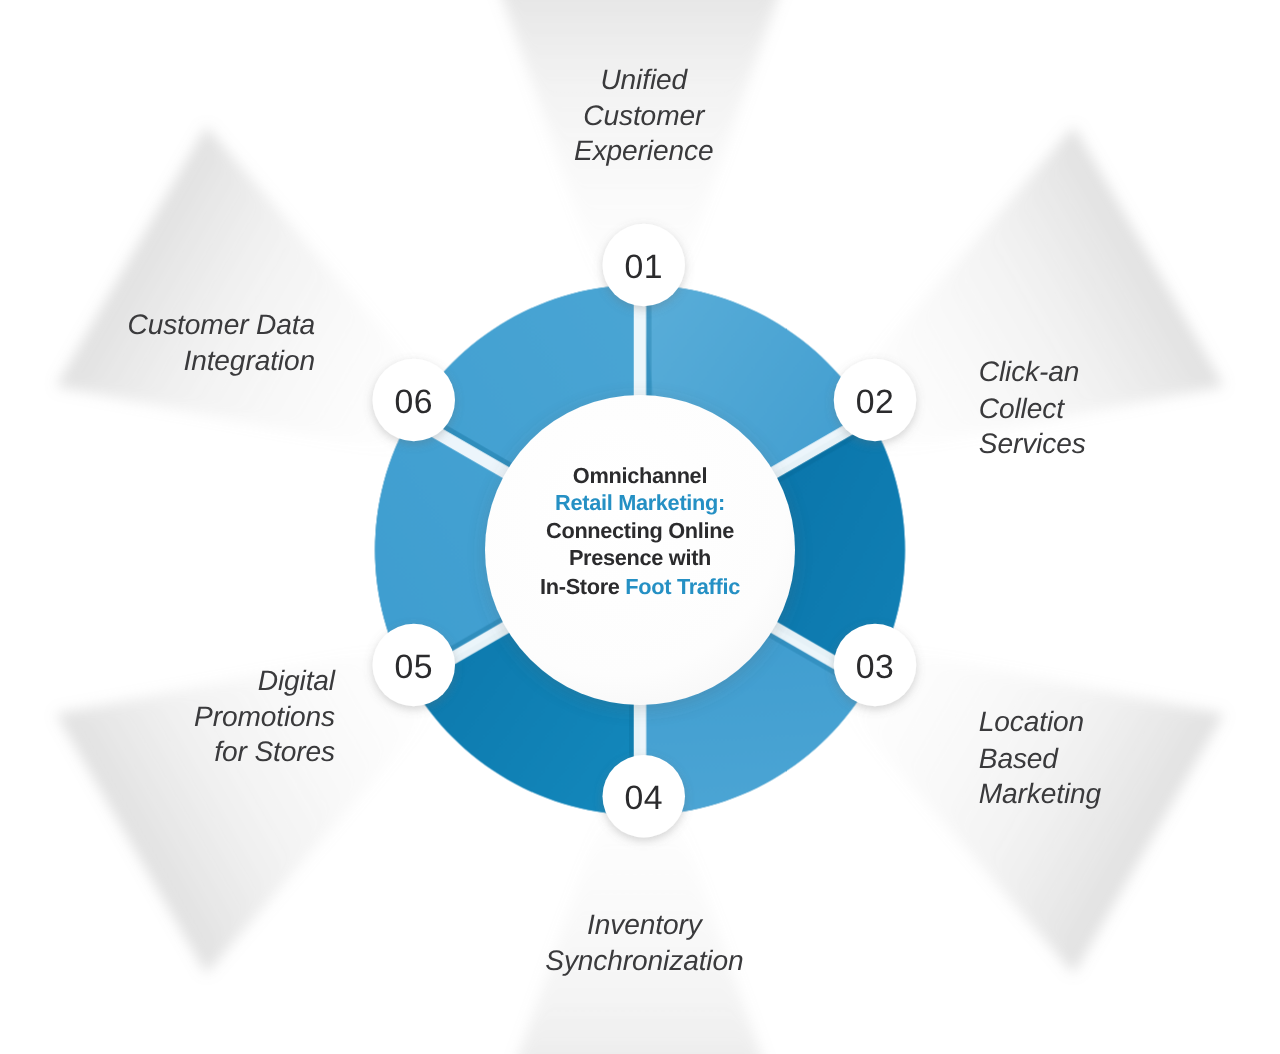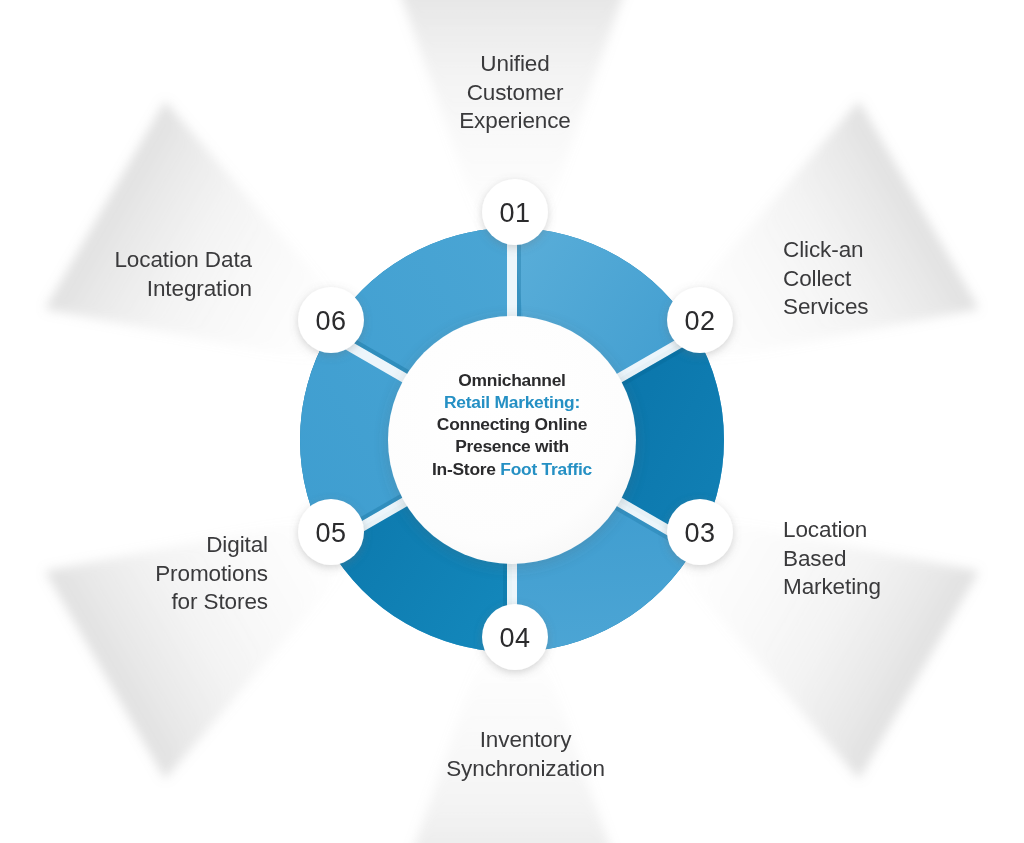--- a/index.html
+++ b/index.html
@@ -23,23 +23,24 @@
     height: 843px;
   }
   .label {
     position: absolute;
     color: #3a3a3c;
     font-size: 22.5px;
     line-height: 1.27;
     font-weight: 400;
     letter-spacing: -0.1px;
     white-space: pre-line;
+    font-style: italic;
   }
   .label.align-center { text-align: center; }
-  .label.align-left   { text-align: left; }
+  .label.align-left   { text-align: left; margin-top: 48px; }
   .label.align-right  { text-align: right; }
 
   .num-text {
     font-size: 27px;
     fill: #2b2b2d;
     font-family: "Liberation Sans", "DejaVu Sans", sans-serif;
     letter-spacing: 0.4px;
   }
   .center-line {
     font-family: "Liberation Sans", "DejaVu Sans", sans-serif;
@@ -226,21 +227,21 @@
 Experience</div>
 
 <div class="label align-left" style="left:783px; top:236px; width:210px;">Click-an
 Collect
 Services</div>
 
 <div class="label align-left" style="left:783px; top:516px; width:215px;">Location
 Based
 Marketing</div>
 
-<div class="label align-center" style="left:408px; top:726px; width:235px;">Inventory
+<div class="label align-center" style="left:398px; top:726px; width:235px;">Inventory
 Synchronization</div>
 
 <div class="label align-right" style="left:56px; top:531px; width:212px;">Digital
 Promotions
 for Stores</div>
 
-<div class="label align-right" style="left:20px; top:246px; width:232px;">Location Data
+<div class="label align-right" style="left:20px; top:246px; width:232px;">Customer Data
 Integration</div>
 
 </body></html>

